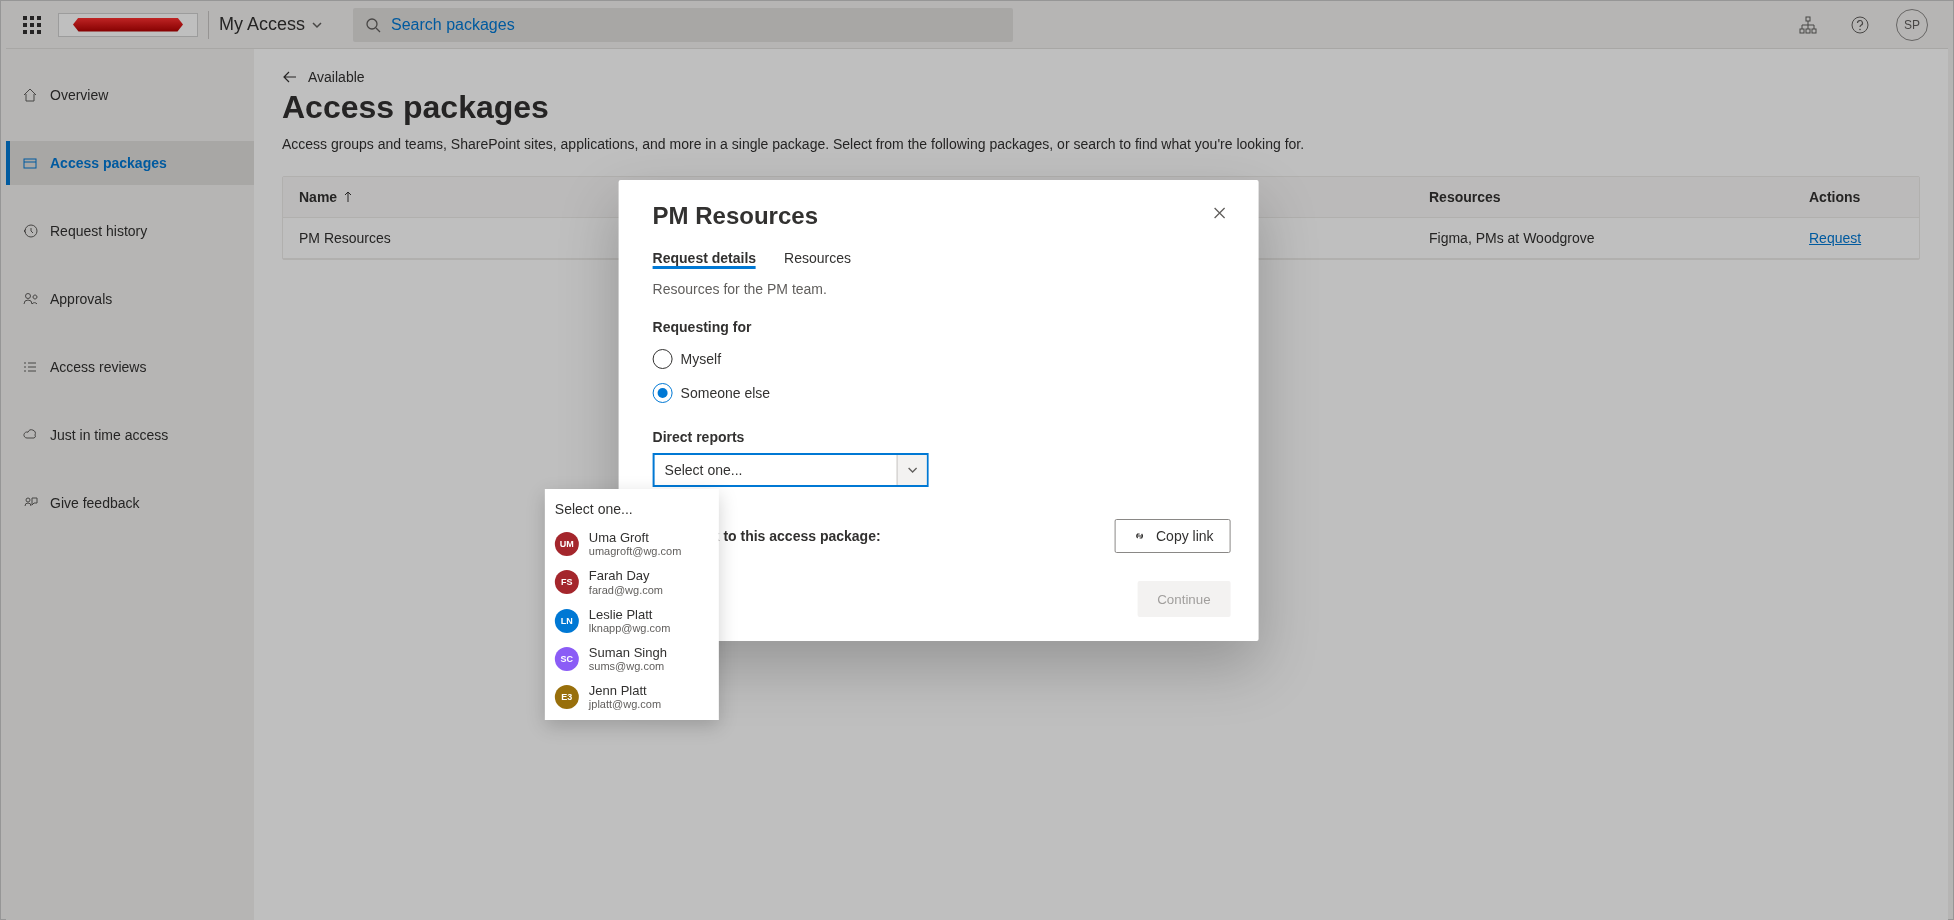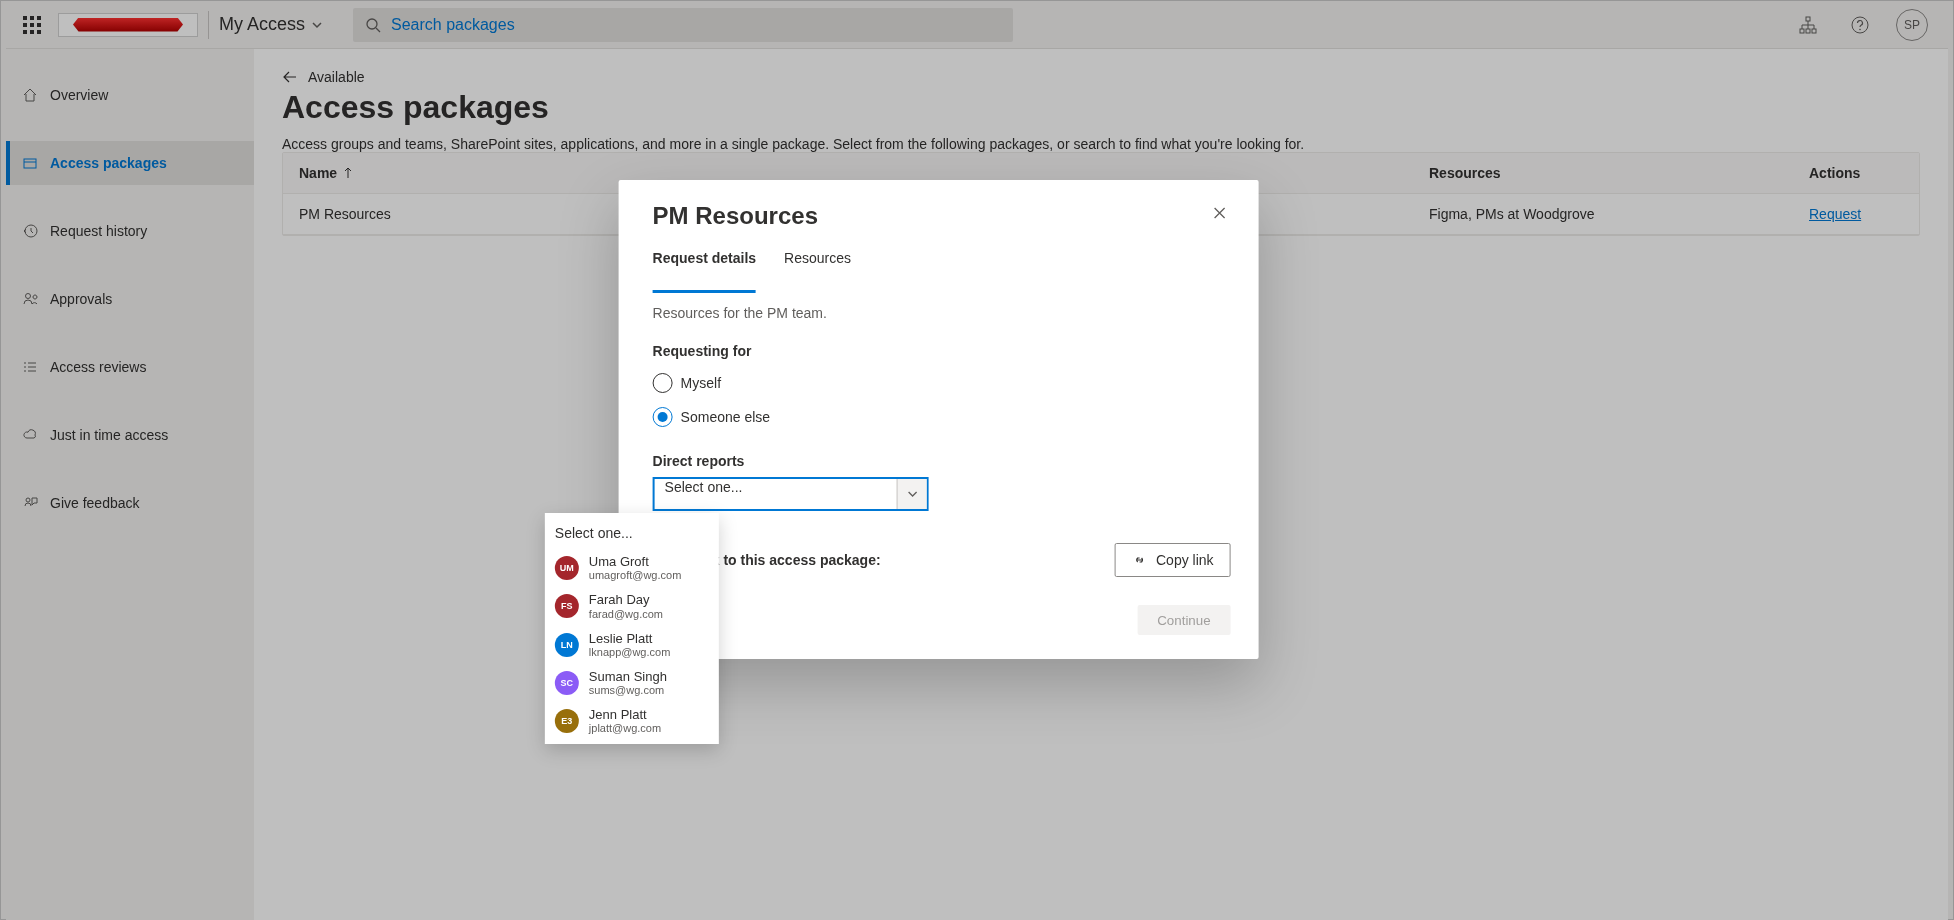--- a/index.html
+++ b/index.html
@@ -20,49 +20,49 @@
 .icon-btn { width:32px; height:32px; display:flex; align-items:center; justify-content:center; color:#605e5c; cursor:pointer; }
 .avatar-small { width:32px; height:32px; border:1px solid #8a8886; border-radius:50%; display:flex; align-items:center; justify-content:center; font-size:12px; color:#605e5c; }
 .body-row { flex:1; display:flex; min-height:0; }
 .sidebar { width: 248px; background:#f3f2f1; padding-top: 24px; }
 .nav-item { height: 44px; display:flex; align-items:center; gap:12px; padding: 0 16px; color:#323130; cursor:pointer; margin-bottom: 24px; }
 .nav-item.active { background:#e1dfdd; border-left: 4px solid #0078d4; padding-left:12px; color:#0078d4; font-weight:600; }
 .nav-icon { width:16px; height:16px; display:flex; align-items:center; justify-content:center; }
 .main { flex:1; background: white; padding: 20px 28px; position: relative; }
 .back-row { display:flex; align-items:center; gap:10px; margin-bottom: 4px; cursor:pointer; }
 .page-title { font-size: 32px; font-weight: 600; margin-bottom: 10px; }
-.page-desc { color:#323130; }
+.page-desc { color:#323130; margin-bottom: 24px; }
 .table { border:1px solid #edebe9; border-radius:2px; }
 .thead { display:flex; background:#faf9f8; border-bottom:1px solid #edebe9; padding: 12px 16px; font-weight:600; }
 .trow { display:flex; padding: 12px 16px; border-bottom:1px solid #edebe9; }
 .col-name { flex: 0 0 1130px; display:flex; align-items:center; gap:6px; }
 .col-res  { flex: 0 0 380px; }
 .col-act  { flex: 1; text-align:left; }
 .link { color:#0078d4; cursor:pointer;text-decoration:underline; }
 .overlay { position:absolute; inset:0; background: rgba(0,0,0,0.25); }
 .dialog { position:absolute; top: 180px; left: 50%; transform: translateX(-56%); width: 640px; background: white; box-shadow: 0 25px 60px rgba(0,0,0,0.22); border-radius: 2px; padding: 22px 28px 24px 34px; }
 .dialog-head { display:flex; justify-content:space-between; align-items:flex-start; }
 .dialog-title { font-size: 24px; font-weight: 600; }
 .close-x { font-size: 16px; color:#605e5c; cursor:pointer; padding: 4px; }
 .tabs { display:flex; gap: 28px; margin-top: 20px; border-bottom: 0px; }
-.tab { padding-bottom: 24px; cursor:pointer; color:#323130; }
+.tab { padding-bottom: 0; cursor:pointer; color:#323130; }
 .tab.active { color:#323130; font-weight:600; border-bottom: 3px solid #0078d4; }
 .dlg-desc { margin-top: 12px; color:#605e5c; }
 .sect-label { font-weight:600; margin-top: 22px; }
 .radio-row { display:flex; align-items:center; gap:8px; margin-top: 14px; cursor:pointer; }
 .radio-outer { width:20px; height:20px; border:1px solid #323130; border-radius:50%; display:flex; align-items:center; justify-content:center; }
 .radio-outer.sel { border-color:#0078d4; }
 .radio-inner { width:10px; height:10px; border-radius:50%; background:#0078d4; }
-.dropdown-box { margin-top: 8px; width: 276px; height: 34px; border:2px solid #0078d4; display:flex; justify-content:space-between; padding: 0 0 0 10px; cursor:pointer; position:relative; }
+.dropdown-box { margin-top: 8px; width: 276px; height: 34px; border:2px solid #0078d4; display:flex; align-items:center; justify-content:space-between; padding: 0 0 0 10px; cursor:pointer; position:relative; }
 .dd-chev-box { width:30px; height:100%; background:#f3f2f1; display:flex; align-items:center; justify-content:center; border-left:1px solid #c8c6c4; }
 .share-row { display:flex; justify-content:space-between; align-items:center; margin-top: 32px; }
 .share-label { font-weight:600; }
 .copy-btn { border:1px solid #8a8886; background:white; height:34px; padding: 0 16px; display:flex; align-items:center; gap:8px; cursor:pointer; border-radius:2px; }
 .continue-row { display:flex; justify-content:flex-end; margin-top: 28px; }
-.continue-btn { background:#f3f2f1; color:#a19f9d; border:none; height:30px; padding: 0 20px; border-radius:2px; cursor:not-allowed; }
+.continue-btn { background:#f3f2f1; color:#a19f9d; border:none; height:36px; padding: 0 20px; border-radius:2px; cursor:not-allowed; }
 .dropdown-list { position:absolute; top: 582px; left: 50%; transform: translateX(-124%); margin-left: 108px; width: 174px; background:white; box-shadow: 0 6px 18px rgba(0,0,0,0.18); padding: 6px 0; z-index: 5; }
 
 .dropdown-list { position:absolute; width:174px; background:white; box-shadow: 0 6px 18px rgba(0,0,0,0.18); padding: 4px 0; }
 .dd-placeholder { padding: 8px 10px; color:#323130; cursor:pointer; }
 .dd-item { display:flex; align-items:center; gap:10px; padding: 6px 10px; cursor:pointer; }
 .dd-avatar { width:24px; height:24px; border-radius:50%; display:flex; align-items:center; justify-content:center; font-size:9px; color:white; font-weight:600; }
 .dd-name { font-size:13px; line-height:1.1; }
 .dd-email { font-size:11px; color:#605e5c; }
 svg { display:block; }
 </style>

